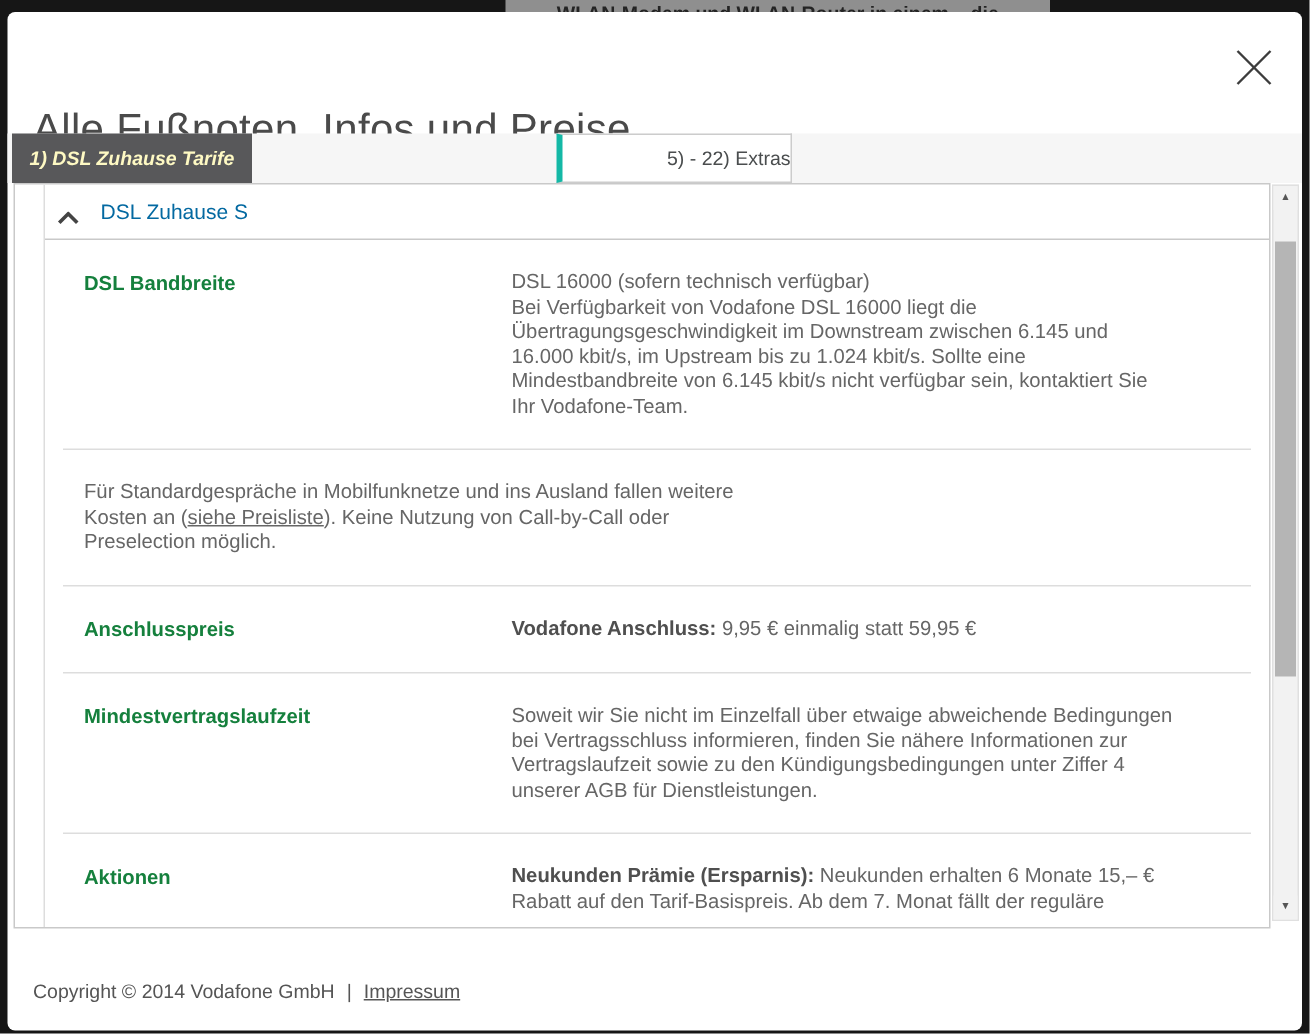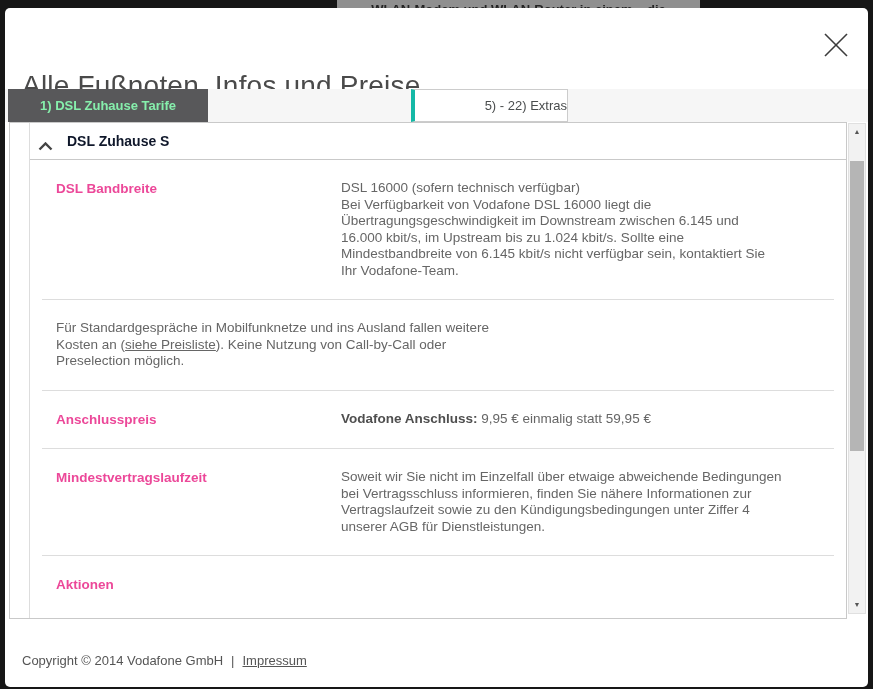--- a/index.html
+++ b/index.html
@@ -34,49 +34,49 @@
   
   .tabbar {
     position:absolute; left:0; top:81px; width:100%; height:33px;
     background:#f6f6f6; display:flex; padding-left:3px;
   }
   .tab {
     height:33px; display:flex; align-items:center; justify-content:center;
     font-size:13px; cursor:pointer;
   }
   .tab.active {
-    width:200px; background:#58585a; color:#86efac; font-weight:700;
+    width:160px; background:#58585a; color:#fef9c3; font-weight:700;font-style:italic;
   }
   .tab.plain {
     background:#ffffff; color:#4a4d4e;
     border:1px solid #cccccc;
   }
   .tab.t2 { width:203px; border-right:none;margin-top:44px; }
   .tab.t3 { width:157px; border-left:4px solid #14b8a6;justify-content:flex-end; }
   
   .wrapper {
     position:absolute; left:4px; top:114px; width:838px; height:497px;
     border:1px solid #c9c9c9; background:#ffffff; overflow:hidden;
   }
   .inner {
     margin-left:19px; height:100%; border-left:1px solid #dddddd;
   }
   .acc-header {
     height:37px; border-bottom:1px solid #c9c9c9;
     display:flex; align-items:center; padding-left:8px; cursor:pointer;
   }
   .acc-header .chev { width:15px; height:9px; margin-right:14px; display:block; }
-  .acc-title { font-size:14px; font-weight:700; color:#0f172a; }
+  .acc-title { font-size:14px; font-weight:400; color:#0369a1; }
   .rows { padding:0 12px; }
   .row {
     display:flex; padding:20px 0 20px 14px;
   }
   .row + .row { border-top:1px solid #dddddd; }
   .row-label {
-    flex:none; width:285px; font-size:13.5px; font-weight:700; color:#ec4899;
+    flex:none; width:285px; font-size:13.5px; font-weight:700; color:#15803d;
     line-height:16.5px; padding-top:1px;
   }
   .row-value {
     flex:1; font-size:13.5px; color:#666666; line-height:16.5px;
     white-space:pre-line;
   }
   .row-value b { color:#4f4f4f; }
   .row-value .detail { display:block; white-space:pre-line; }
   .row-value a { color:#666666; text-decoration:underline; cursor:pointer; }
   
@@ -168,20 +168,22 @@
         <div class="row">
           <div class="row-label">Mindestvertragslaufzeit</div>
           <div class="row-value"><span>Soweit wir Sie nicht im Einzelfall über etwaige abweichende Bedingungen
 bei Vertragsschluss informieren, finden Sie nähere Informationen zur
 Vertragslaufzeit sowie zu den Kündigungsbedingungen unter Ziffer 4
 unserer AGB für Dienstleistungen.</span></div>
         </div>
 
         <div class="row">
           <div class="row-label">Aktionen</div>
+          <div class="row-value"><b>Neukunden Prämie (Ersparnis):</b><span> Neukunden erhalten 6 Monate 15,– €
+Rabatt auf den Tarif-Basispreis. Ab dem 7. Monat fällt der reguläre</span></div>
         </div>
 
       </div>
     </div>
   </div>
 
   <div class="scrollbar">
     <div class="scroll-btn up"><span>▲</span></div>
     <div class="scroll-thumb"></div>
     <div class="scroll-btn down"><span>▼</span></div>

